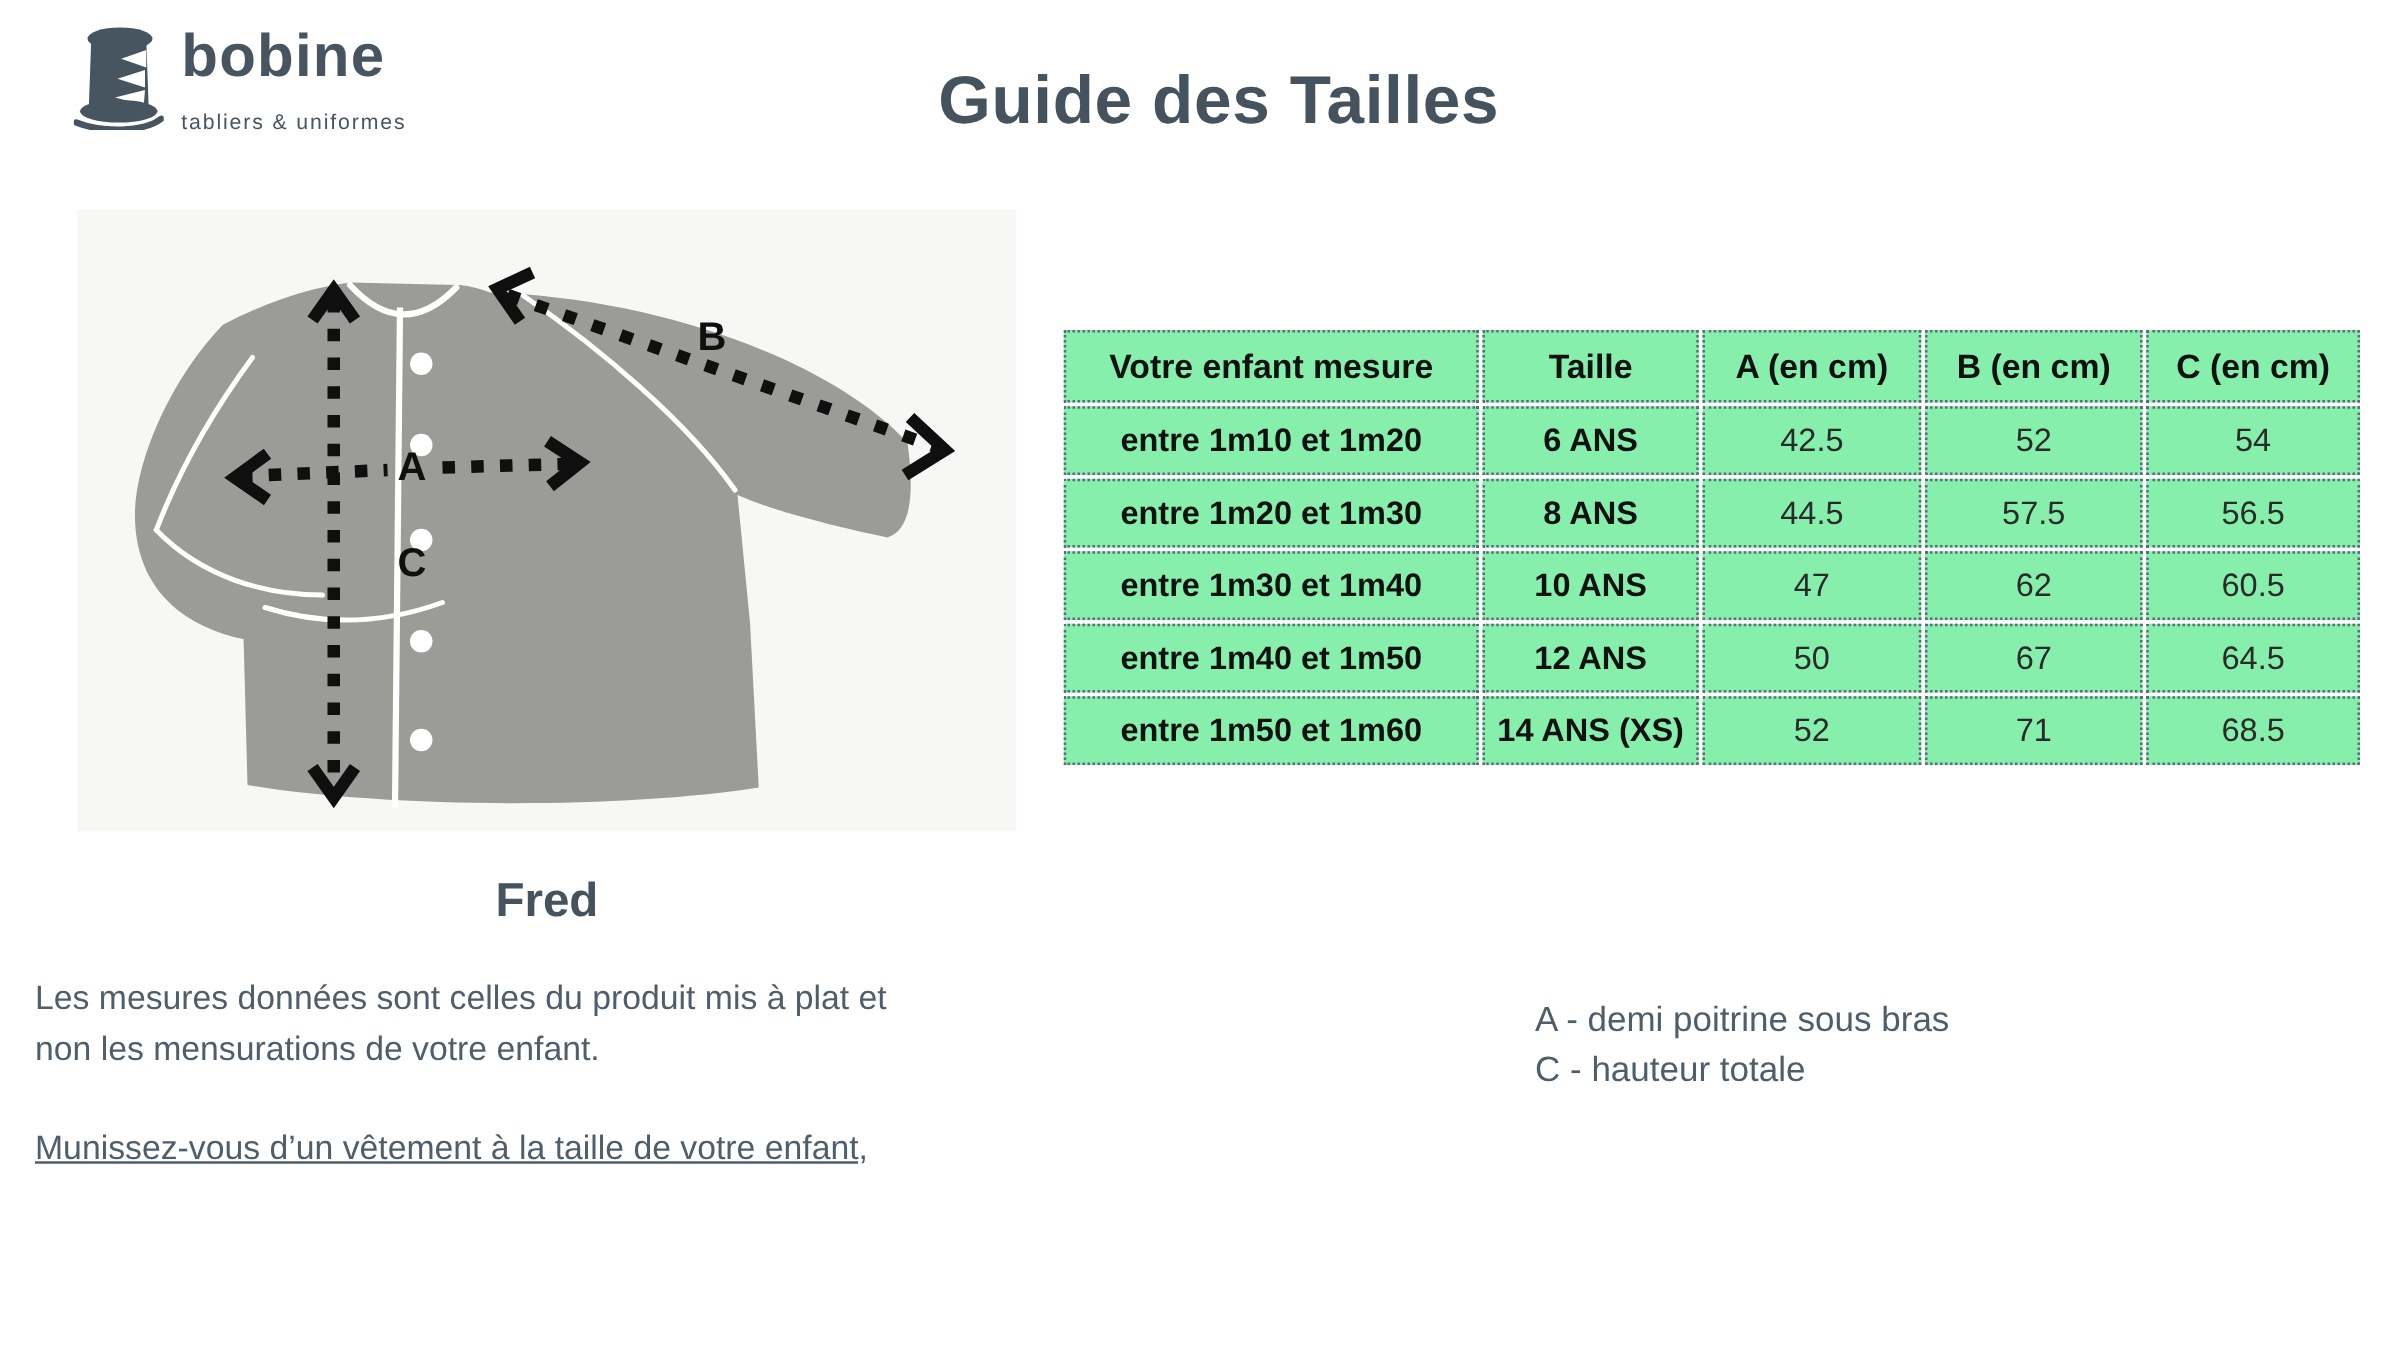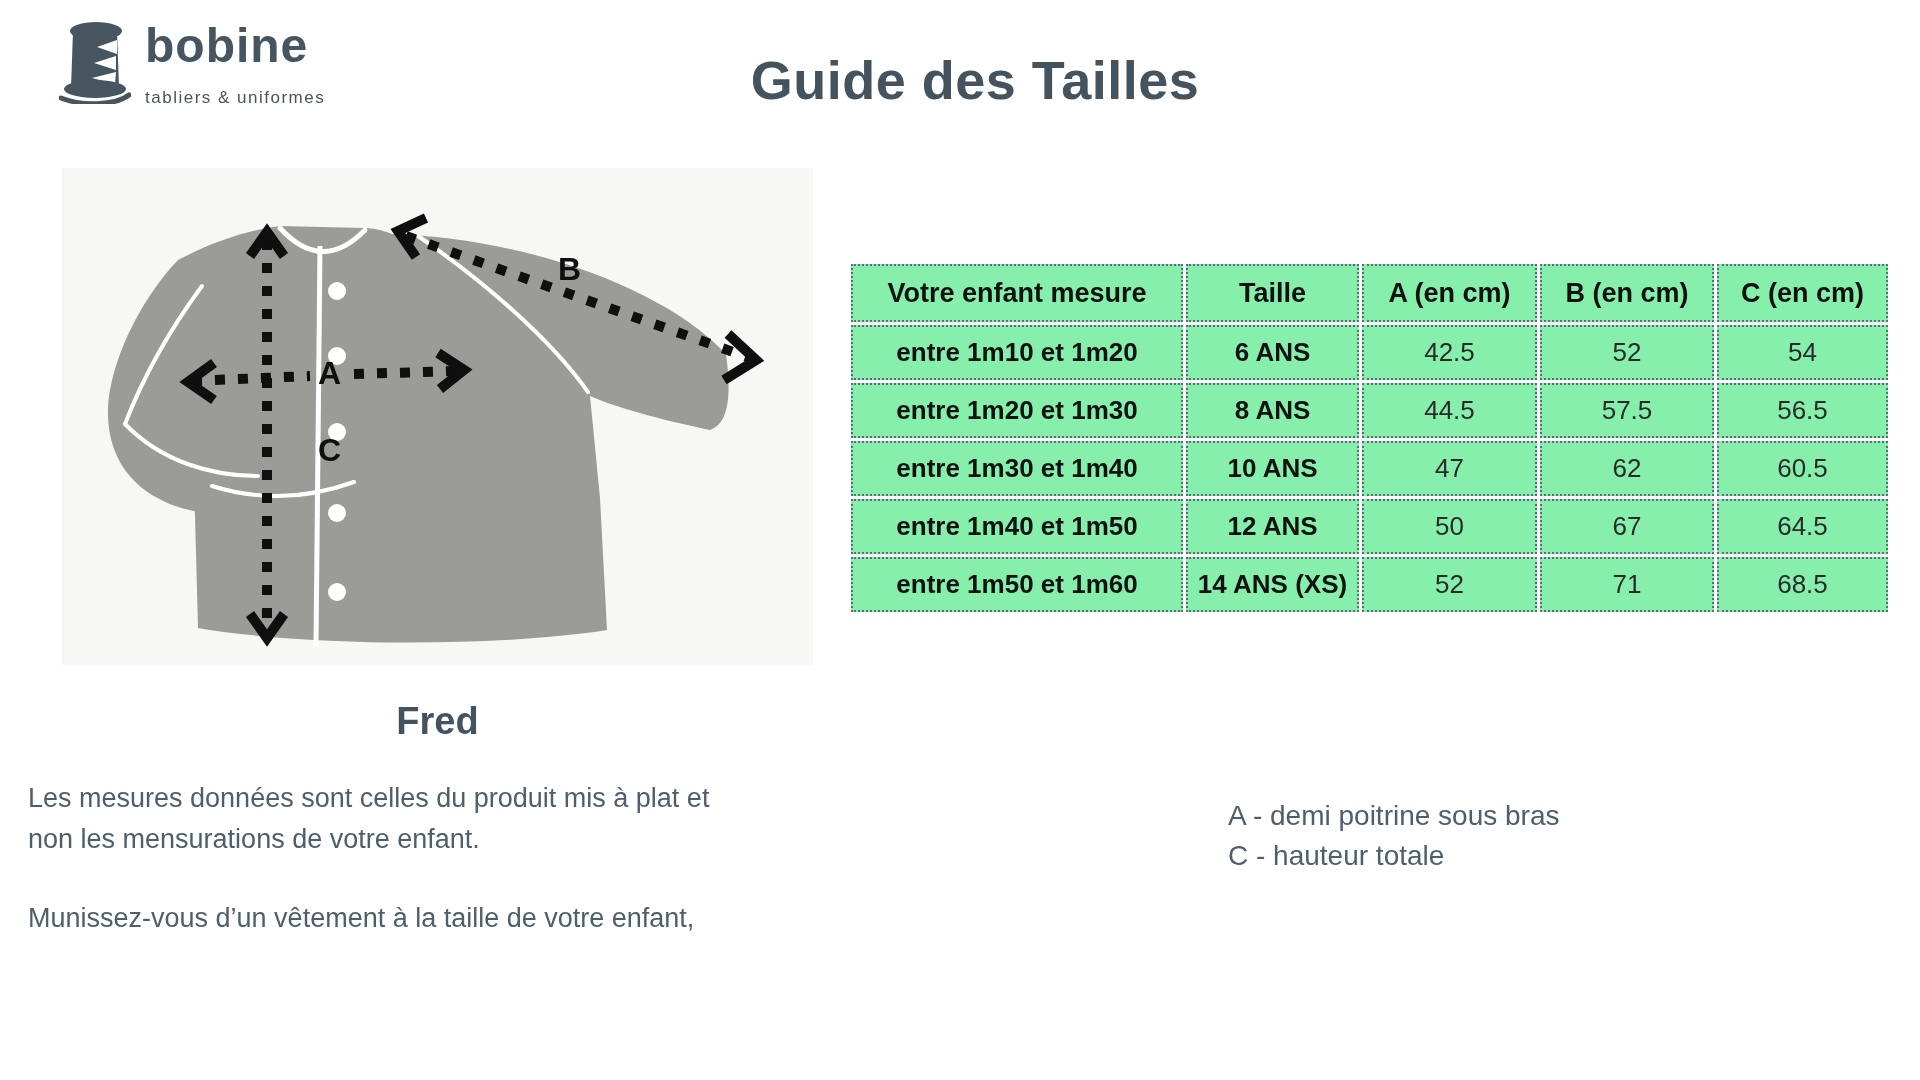--- a/index.html
+++ b/index.html
@@ -17,21 +17,21 @@
 
   
   .figure { position:absolute; left:62px; top:168px; width:751px; height:497px; background:#f7f7f6; }
   .product-name { position:absolute; left:62px; top:700px; width:751px; text-align:center;
                   font-size:38px; font-weight:800; color:#44535e; }
 
   
   .note { position:absolute; left:28px; width:840px; text-align:left;
           font-size:27px; line-height:41px; color:#4e5f6b; }
   .note-1 { top:778px; }
-  .note-2 { top:898px; }
+  .note-2 { top:898px;text-decoration:underline; }
 
   
   .legend { position:absolute; left:1228px; top:796px; font-size:28px; line-height:40px; color:#4e5f6b; }
 
   
   .size-table { position:absolute; left:848px; top:261px; border-collapse:separate; border-spacing:3px; }
   .size-table td, .size-table th { border:2px dotted #5c6d79; background:#86efac; text-align:center; vertical-align:middle; }
   .size-table th { height:58px; font-size:27px; font-weight:700; color:#111; }
   .size-table td { height:55px; }
   .col-mesure { width:332px; }

